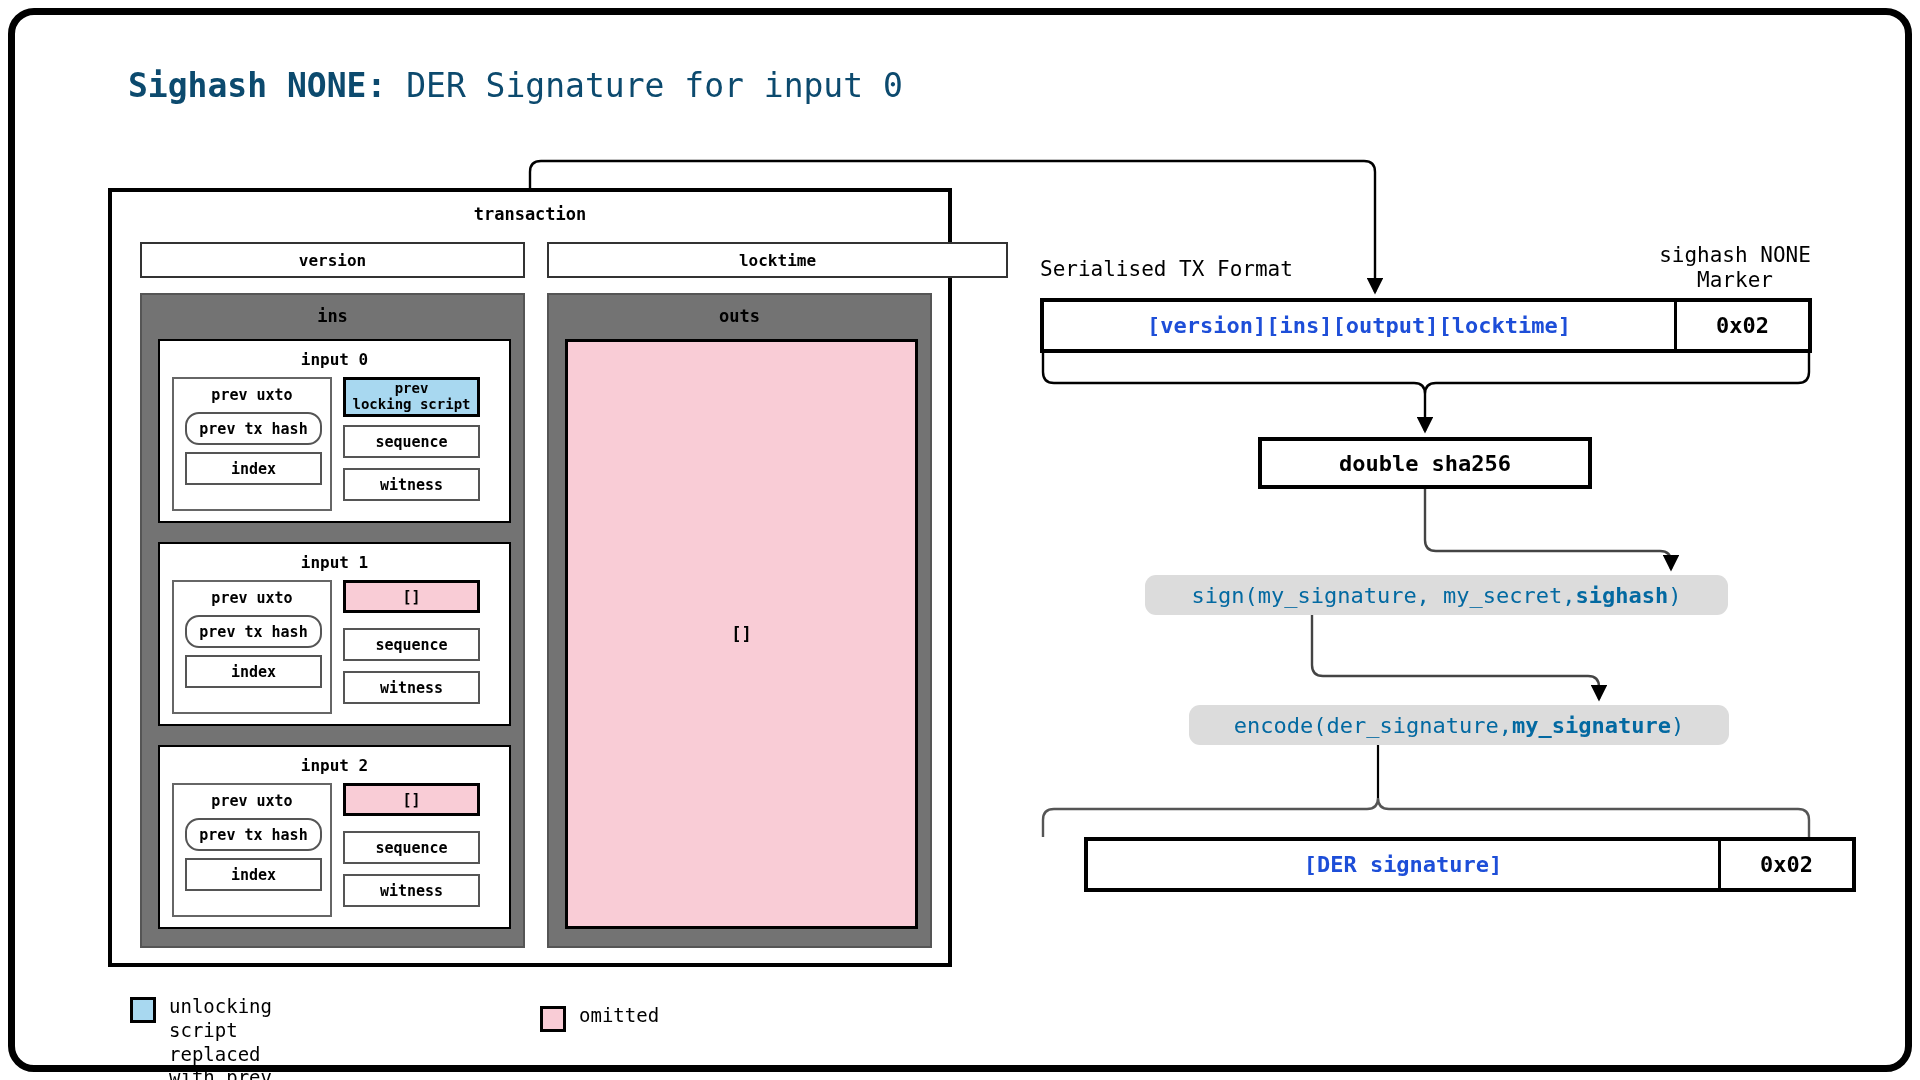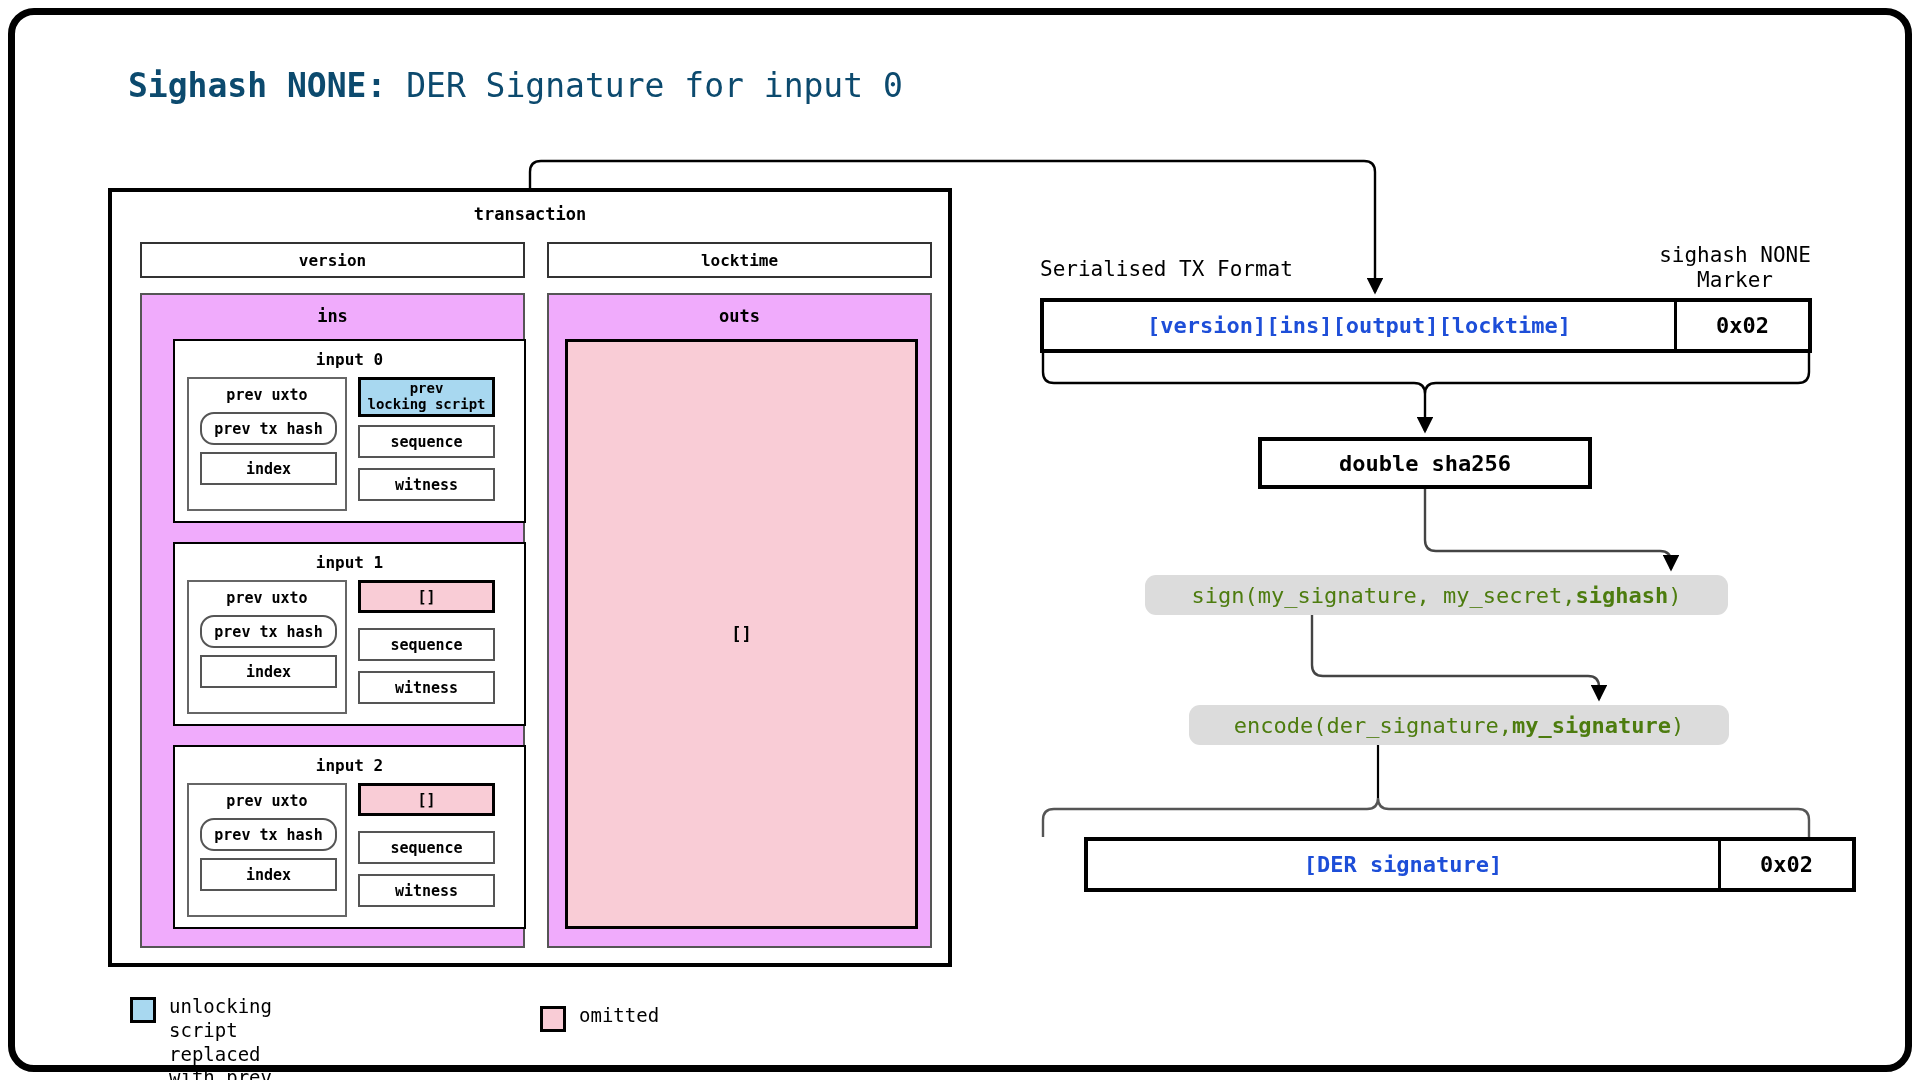--- a/index.html
+++ b/index.html
@@ -56,38 +56,38 @@
     border: 2px solid #333;
     background: #fff;
     display: flex;
     align-items: center;
     justify-content: center;
     font-weight: bold;
     font-size: 16px;
     color: #000;
   }
   #version-box  { left: 28px;  top: 50px; width: 385px; height: 36px; }
-  #locktime-box { left: 435px; top: 50px; width: 385px; height: 36px; }
+  #locktime-box { left: 435px; top: 50px; width: 461px; height: 36px; }
 
   .panel {
     position: absolute;
     border: 2px solid #555;
-    background: #f0abfc;
+    background: #737373;
   }
   #ins-panel  { left: 28px;  top: 101px; width: 385px; height: 655px; }
   #outs-panel { left: 435px; top: 101px; width: 385px; height: 655px; }
   .panel-title {
     position: absolute; left: 0; top: 11px; width: 100%;
     text-align: center; font-weight: bold; font-size: 17px; color: #000;
   }
 
   
   .input-block {
     position: absolute;
-    left: 31px; width: 353px;
+    left: 16px; width: 353px;
     border: 2px solid #000;
     background: #fff;
   }
   #input-0 { top: 44px;  height: 184px; }
   #input-1 { top: 247px; height: 184px; }
   #input-2 { top: 450px; height: 184px; }
   .input-title {
     position: absolute; left: 0; top: 9px; width: 100%;
     text-align: center; font-weight: bold; font-size: 16px; color: #000;
   }
@@ -182,21 +182,21 @@
     border: 4px solid #000; background: #fff;
     display: flex; align-items: center; justify-content: center;
     font-weight: bold; font-size: 22px; color: #000;
   }
 
   .pill {
     position: absolute;
     background: #dcdcdc;
     border-radius: 11px;
     display: flex; align-items: center; justify-content: center;
-    font-size: 22px; color: #4d7c0f;
+    font-size: 22px; color: #0369a1;
     white-space: nowrap;
     padding: 0 12px;
   }
   #sign-pill   { left: 1145px; top: 575px; width: 583px; height: 40px; }
   #encode-pill { left: 1167px; top: 705px; width: 540px; height: 40px; margin-left: 22px; }
   .pill .b { font-weight: bold; }
 
   .side-label {
     position: absolute;
     font-size: 21px; color: #000;

